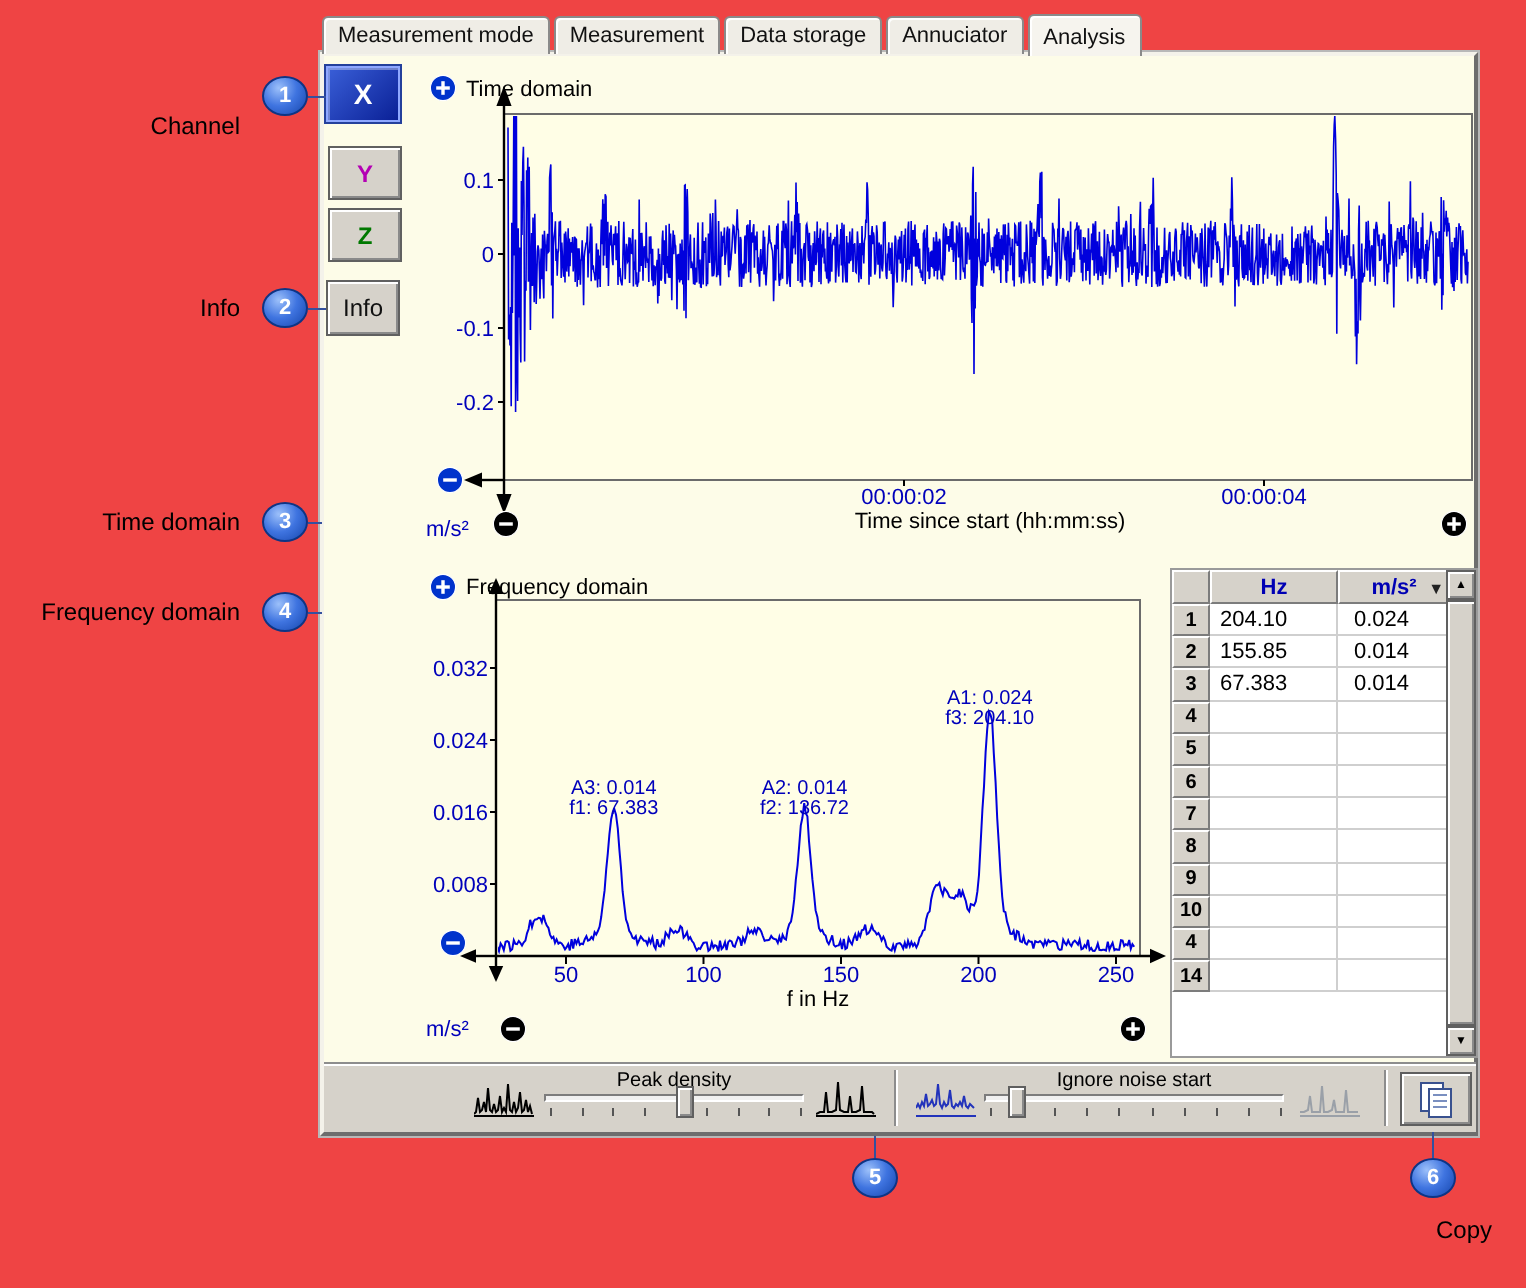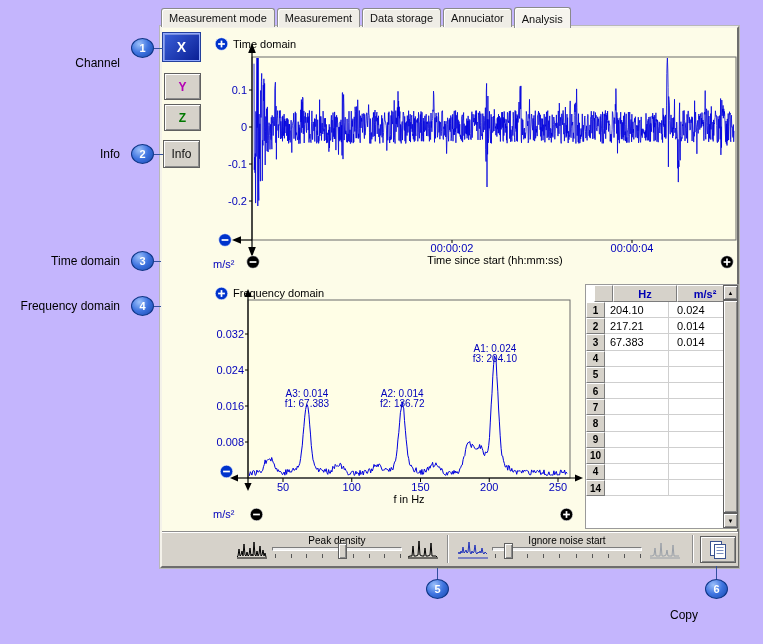--- a/index.html
+++ b/index.html
@@ -1,17 +1,17 @@
 <!DOCTYPE html>
 <html><head>
 <meta charset="utf-8">
 <style>
   * { margin:0; padding:0; box-sizing:border-box; }
   body { background:#ffffff; }
-  .page { position:relative; width:763px; height:644px; background:#c4b5fd;
+  .page { position:relative; width:763px; height:644px; background:#ef4444;
           font-family:"Liberation Sans", sans-serif; overflow:hidden; }
 
   
   .tabbar { position:absolute; left:161px; top:7px; height:20px; display:flex; align-items:flex-end; z-index:5; }
   .tab { background:#efede6; border:1px solid #8a8a8a; border-bottom:none; border-radius:3px 3px 0 0;
          padding:3px 7px 3px 7px; font-size:11px; color:#111; margin-right:2px;
          box-shadow:inset 1px 1px 0 #ffffff; white-space:nowrap; cursor:pointer; }
   .tab.active { background:#f6f4ee; padding-top:5px; position:relative; top:1px; }
 
   
@@ -31,21 +31,21 @@
   #btn-info { left:163px; top:140px; height:28px; color:#111; font-weight:normal; }
 
   
   #time-chart { position:absolute; left:205px; top:30px; width:535px; height:250px; z-index:2; }
   #freq-chart { position:absolute; left:205px; top:282px; width:380px; height:250px; z-index:2; }
   svg { display:block; }
 
   
   .mtable { position:absolute; left:585px; top:284px; width:154px; height:245px; background:#ffffff;
             font-size:11px; z-index:2; border:1px solid #9a9a9a; }
-  .thead { display:flex; height:17px;padding-left:8px; }
+  .thead { display:flex; height:17px; }
   .th { background:#d6d2ca; border:1px solid; border-color:#ffffff #7c7c7c #7c7c7c #ffffff;
         color:#0000b4; font-weight:bold; display:flex; align-items:center; justify-content:center; position:relative; }
   .th.numc { width:19px; } .th.hzc { width:64px; } .th.msc { width:56px; }
   .dd { position:absolute; right:2px; top:4px; font-size:8px; color:#222; cursor:pointer; }
   .tr { display:flex; height:16.2px; }
   .td { border-right:1px solid #cfcfcf; border-bottom:1px solid #cfcfcf; background:#ffffff;
         display:flex; align-items:center; }
   .td.numc { width:19px; background:#d6d2ca; border:1px solid; border-color:#ffffff #7c7c7c #7c7c7c #ffffff;
              font-weight:bold; justify-content:center; font-size:10px; }
   .td.hzc { width:64px; padding-left:5px; }
@@ -221,21 +221,21 @@
       </div>
     </div>
     <div id="tbody">
         <div class="tr">
           <div class="td numc">1</div>
           <div class="td hzc">204.10</div>
           <div class="td msc">0.024</div>
         </div>
         <div class="tr">
           <div class="td numc">2</div>
-          <div class="td hzc">217.21</div>
+          <div class="td hzc">155.85</div>
           <div class="td msc">0.014</div>
         </div>
         <div class="tr">
           <div class="td numc">3</div>
           <div class="td hzc">67.383</div>
           <div class="td msc">0.014</div>
         </div>
         <div class="tr">
           <div class="td numc">4</div>
           <div class="td hzc"></div>
@@ -376,15 +376,15 @@
 
   <div class="callout-label lbl-left" style="top:299px">Frequency domain</div>
   <div class="balloon" style="left:131px;top:296px">4</div>
   <div class="cline" style="left:154px;top:306px;width:7px;height:1px"></div>
 
   <div class="cline" style="left:437px;top:568px;width:1px;height:11px"></div>
   <div class="balloon" style="left:426px;top:579px">5</div>
 
   <div class="cline" style="left:716px;top:566px;width:1px;height:13px"></div>
   <div class="balloon" style="left:705px;top:579px">6</div>
-  <div class="callout-label" style="left:670px;top:608px;width:60px;text-align:left">Copy</div>
+  <div class="callout-label" style="left:686px;top:608px;width:60px;text-align:right">Copy</div>
 
 </div>
 
 </body></html>

